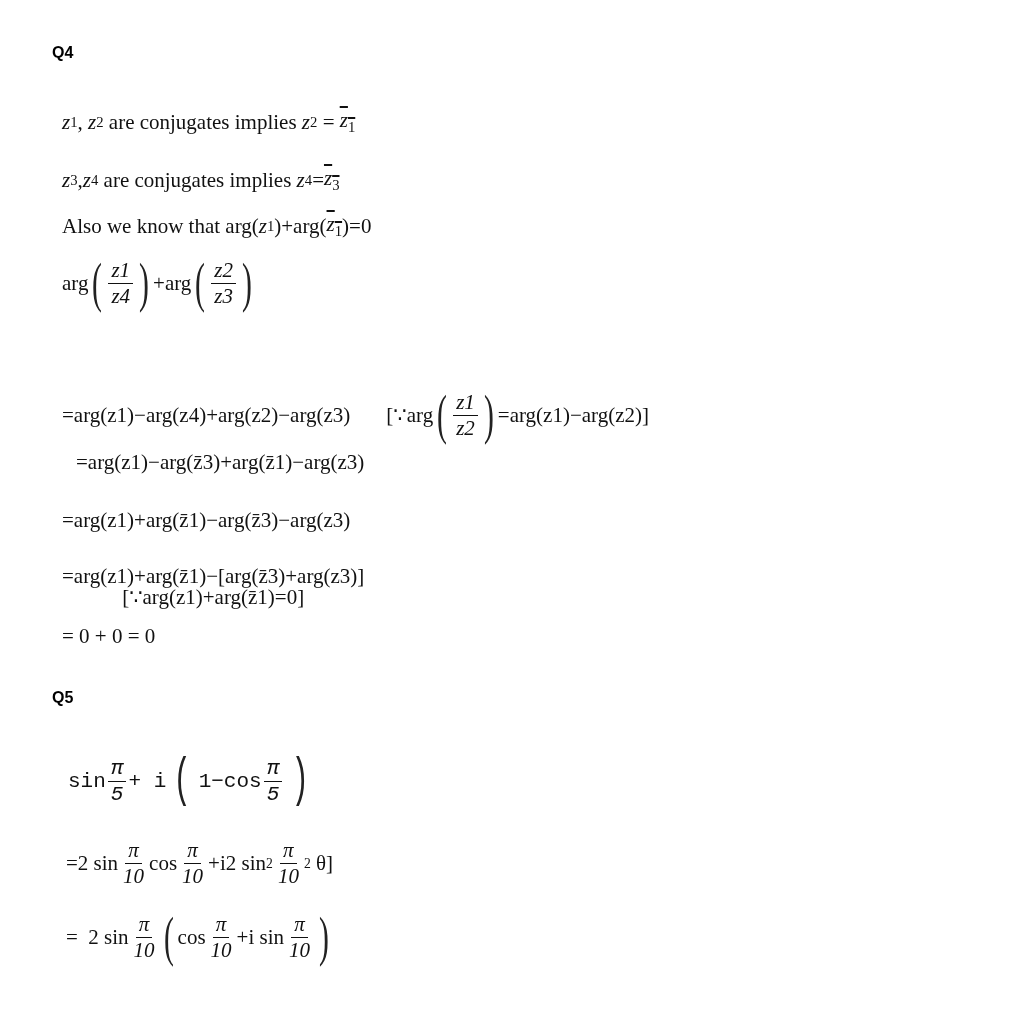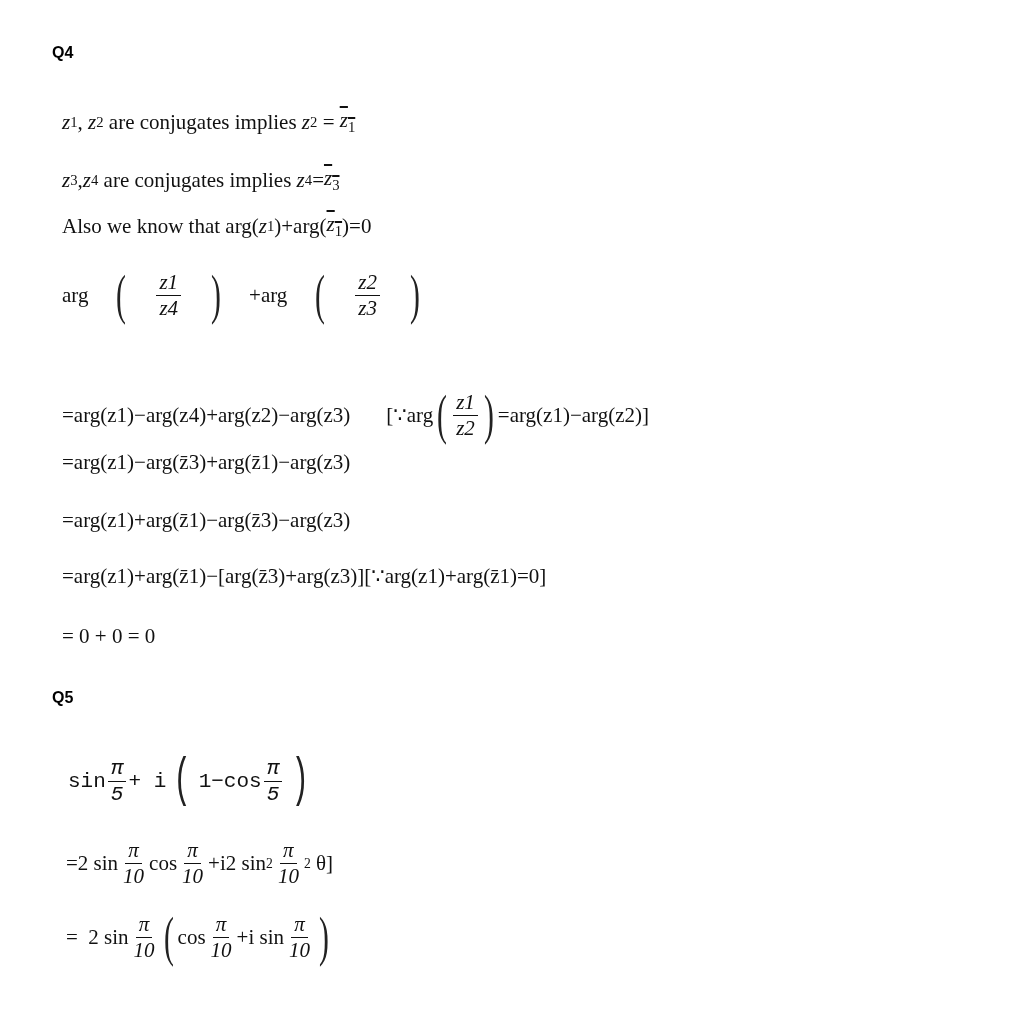--- a/index.html
+++ b/index.html
@@ -53,21 +53,21 @@
 
 <div class="line" style="top:214px;">
   <span style="white-space:pre">Also we know that arg(</span>
   <span class="it">z</span>
     <sub>1</sub>
   <span>)+arg(</span>
   <span class="bar"><span class="it">z</span><sub>1</sub></span>
   <span>)=0</span>
 </div>
 
-<div class="line" style="top:268px;gap:24px;">
+<div class="line" style="top:256px;">
   <span>arg</span>
   <span class="bigp">(</span>
   <span class="frac it">
       <span class="num">z1</span>
       <span class="den">z4</span>
     </span>
   <span class="bigp">)</span>
   <span>+arg</span>
   <span class="bigp">(</span>
   <span class="frac it">
@@ -83,28 +83,28 @@
   <span>[∵arg</span>
   <span class="bigp">(</span>
   <span class="frac it">
       <span class="num">z1</span>
       <span class="den">z2</span>
     </span>
   <span class="bigp">)</span>
   <span>=arg(z1)−arg(z2)]</span>
 </div>
 
-<div class="line" style="top:452px;">
+<div class="line" style="top:452px;margin-left:14px;">
   <span>=arg(z1)−arg(z̄3)+arg(z̄1)−arg(z3)</span>
 </div>
 <div class="line" style="top:510px;">
   <span>=arg(z1)+arg(z̄1)−arg(z̄3)−arg(z3)</span>
 </div>
 
-<div class="line" style="top:566px;">
+<div class="line" style="top:566px;flex-direction:column;">
   <span>=arg(z1)+arg(z̄1)−[arg(z̄3)+arg(z3)]</span>
   <span>[∵arg(z1)+arg(z̄1)=0]</span>
 </div>
 
 <div class="line" style="top:626px;text-align:center;">
   <span>= 0 + 0 = 0</span>
 </div>
 
 <div class="heading" style="top:689px;">Q5</div>
 

